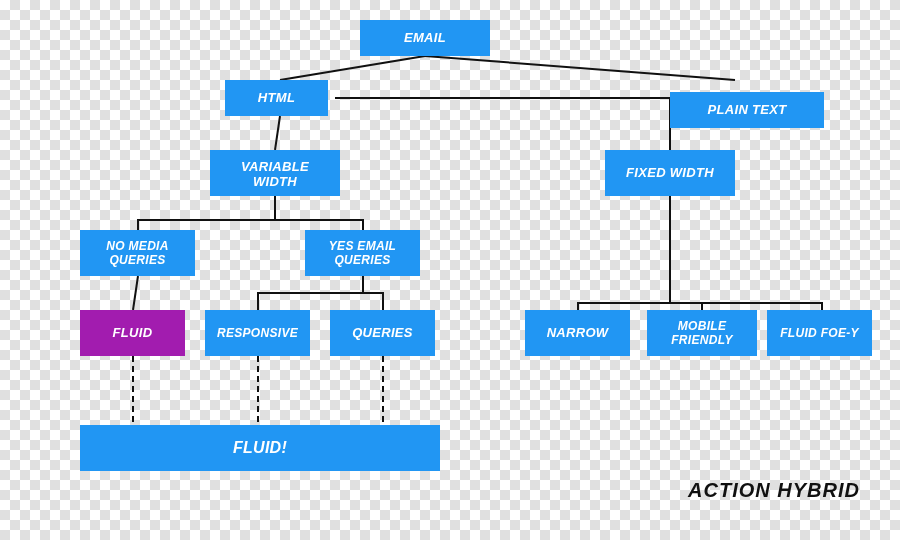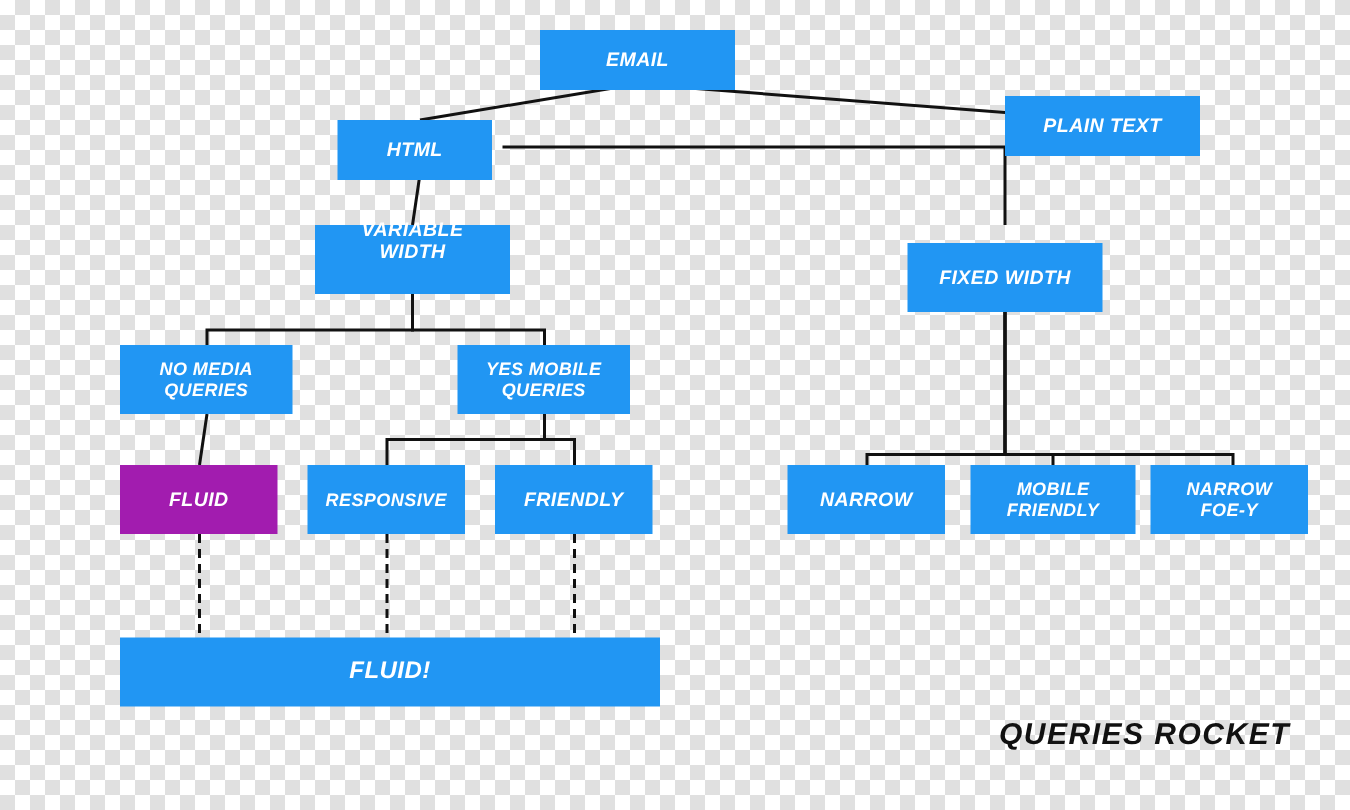--- a/index.html
+++ b/index.html
@@ -40,21 +40,21 @@
     .box {
       position: absolute;
       background-color: #2196F3;
       color: #fff;
       font-weight: 800;
       font-style: italic;
       text-align: center;
       display: flex;
       align-items: center;
       justify-content: center;
-      padding: 20px 8px;
+      padding: 6px 8px;
       line-height: 1.2;
       font-size: 13px;
       letter-spacing: 0.3px;
     }
 
     .box.light {
       background-color: #a21caf;
     }
 
     
@@ -106,65 +106,65 @@
   </svg>
 
   <div class="box" style="left:330px;top:10px;width:130px;height:36px;">
     <span>EMAIL</span>
   </div>
 
   <div class="box" style="left:195px;top:70px;width:103px;height:36px;">
     <span>HTML</span>
   </div>
 
-  <div class="box" style="left:640px;top:54px;width:130px;height:36px;">
+  <div class="box" style="left:640px;top:82px;width:154px;height:36px;">
     <span>PLAIN TEXT</span>
   </div>
 
   <div class="box" style="left:180px;top:140px;width:130px;height:46px;align-items:flex-end;">
     <span>VARIABLE WIDTH</span>
   </div>
 
-  <div class="box" style="left:575px;top:140px;width:130px;height:46px;margin-top:12px;">
+  <div class="box" style="left:575px;top:140px;width:130px;height:46px;">
     <span>FIXED WIDTH</span>
   </div>
 
   <div class="box" style="left:50px;top:220px;width:115px;height:46px;font-size:12px;">
     <span>NO MEDIA QUERIES</span>
   </div>
 
   <div class="box" style="left:275px;top:220px;width:115px;height:46px;font-size:12px;">
-    <span>YES MOBILE QUERIES</span>
+    <span>YES EMAIL QUERIES</span>
   </div>
 
   <div class="box light" style="left:50px;top:300px;width:105px;height:46px;">
     <span>FLUID</span>
   </div>
 
   <div class="box" style="left:175px;top:300px;width:105px;height:46px;font-size:12px;">
     <span>RESPONSIVE</span>
   </div>
 
   <div class="box" style="left:300px;top:300px;width:105px;height:46px;">
-    <span>FRIENDLY</span>
+    <span>QUERIES</span>
   </div>
 
   <div class="box" style="left:495px;top:300px;width:105px;height:46px;">
     <span>NARROW</span>
   </div>
 
   <div class="box" style="left:617px;top:300px;width:110px;height:46px;font-size:12px;">
     <span>MOBILE FRIENDLY</span>
   </div>
 
   <div class="box" style="left:737px;top:300px;width:105px;height:46px;font-size:12px;">
-    <span>NARROW FOE-Y</span>
+    <span>FLUID FOE-Y</span>
   </div>
 
   <div class="box" style="left:50px;top:415px;width:360px;height:46px;font-size:16px;">
     <span>FLUID!</span>
   </div>
 
   <div class="brand">
-    <span>QUERIES ROCKET</span>
+    <span>ACTION HYBRID</span>
   </div>
 
 </div>
 
 </body></html>

